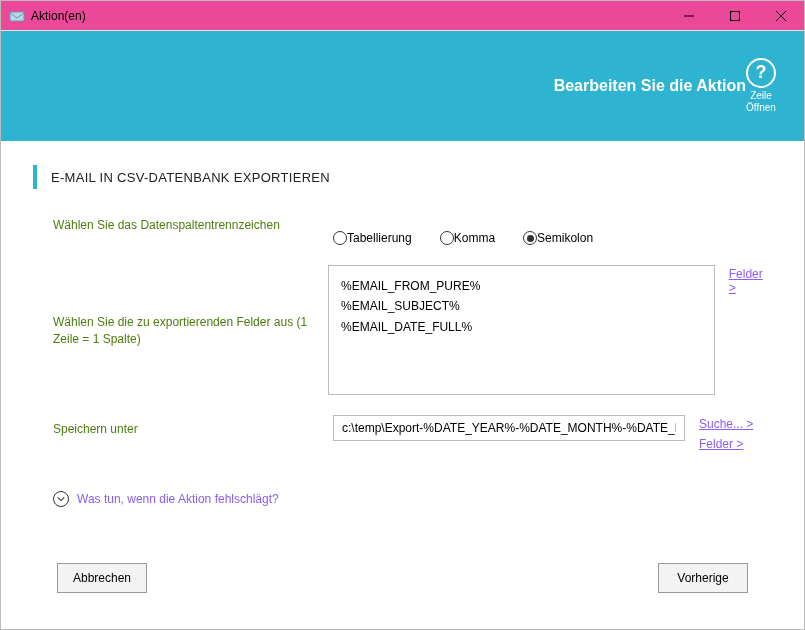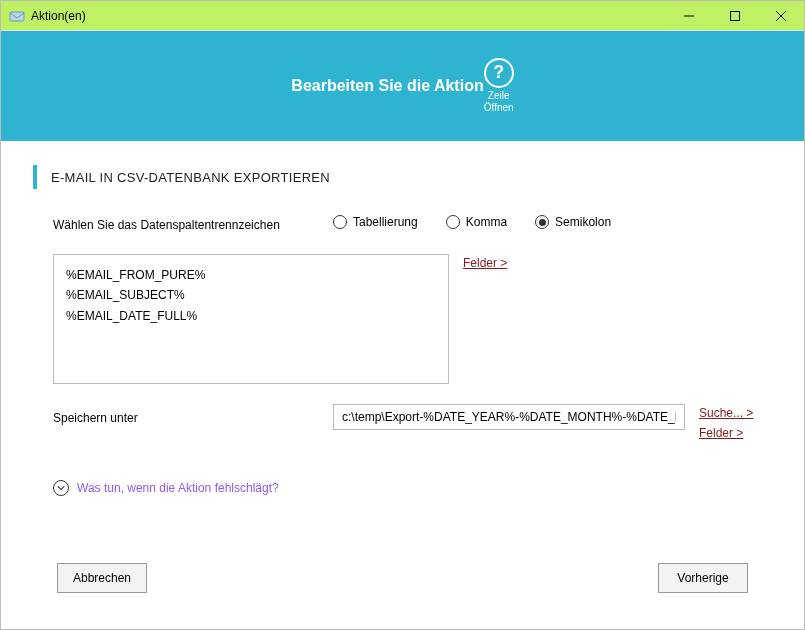--- a/index.html
+++ b/index.html
@@ -13,21 +13,21 @@
       display: flex;
       flex-direction: column;
       overflow: hidden;
     }
     .titlebar {
       height: 30px;
       display: flex;
       align-items: center;
       padding-left: 8px;
       border-bottom: 1px solid #e5e5e5;
-      background: #bef264;
+      background: #ec4899;
     }
     .titlebar .app-icon {
       width: 16px; height: 16px;
       margin-right: 6px;
       display: flex; align-items: center; justify-content: center;
     }
     .titlebar .title {
       font-size: 12px;
       color: #000;
       flex: 1;
@@ -39,21 +39,21 @@
       color: #000;
     }
     .win-btn svg { width: 10px; height: 10px; }
     .header {
       background: #2eb3d1;
       color: #fff;
       height: 110px;
       display: flex;
       align-items: center;
       padding: 0 28px;
-      justify-content: center;
+      justify-content: flex-end;
     }
     .header h1 { font-size: 16px; font-weight: 600; }
     .help {
       display: flex; flex-direction: column; align-items: center;
       font-size: 10px; line-height: 1.2;
       text-align: center;
     }
     .help .circle {
       width: 30px; height: 30px;
       border: 2px solid #fff; border-radius: 50%;
@@ -79,29 +79,29 @@
     }
     .form-row {
       display: flex;
       align-items: flex-start;
       margin-bottom: 20px;
       padding-left: 20px;
     }
     .form-label {
       width: 280px;
       font-size: 12px;
-      color: #000000;
+      color: #4d7c0f;
       line-height: 1.4;
       padding-top: 2px;
     }
     .form-control { flex: 1; display: flex; align-items: flex-start; }
     .radio-group { display: flex; gap: 28px; align-items: center; }
     .radio {
-      display: flex; align-items: center; gap: 6px;
-      font-size: 12px; cursor: pointer;
+      display: flex; align-items: center; 
+      font-size: 12px; cursor: pointer; margin-top: 16px;
     }
     .radio .dot {
       width: 14px; height: 14px;
       border: 1.5px solid #333; border-radius: 50%;
       display: flex; align-items: center; justify-content: center;
     }
     .radio.checked .dot::after {
       content: "";
       width: 7px; height: 7px;
       background: #333; border-radius: 50%;
@@ -116,21 +116,21 @@
       resize: none;
       font-family: inherit;
       white-space: pre;
     }
     .side-links {
       margin-left: 14px;
       display: flex; flex-direction: column; gap: 6px;
       padding-top: 2px;
     }
     .side-links a {
-      color: #7f1d1d;
+      color: #8b5cf6;
       text-decoration: underline;
       font-size: 12px;
       cursor: pointer;
     }
     .text-input {
       width: 352px; height: 26px;
       border: 1px solid #bbb;
       padding: 0 8px;
       font-size: 12px;
       font-family: inherit;
@@ -226,20 +226,21 @@
         </label>
         <label class="radio checked">
           <span class="dot"></span>
           <span>Semikolon</span>
         </label>
       </div>
     </div>
   </div>
 
   <div class="form-row fields-row">
+    <div class="form-label">Wählen Sie die zu exportierenden Felder aus (1 Zeile = 1 Spalte)</div>
     <div class="form-control">
       <textarea class="textarea" style="">%EMAIL_FROM_PURE%
 %EMAIL_SUBJECT%
 %EMAIL_DATE_FULL%</textarea>
       <div class="side-links">
         <a>Felder &gt;</a>
       </div>
     </div>
   </div>
 

